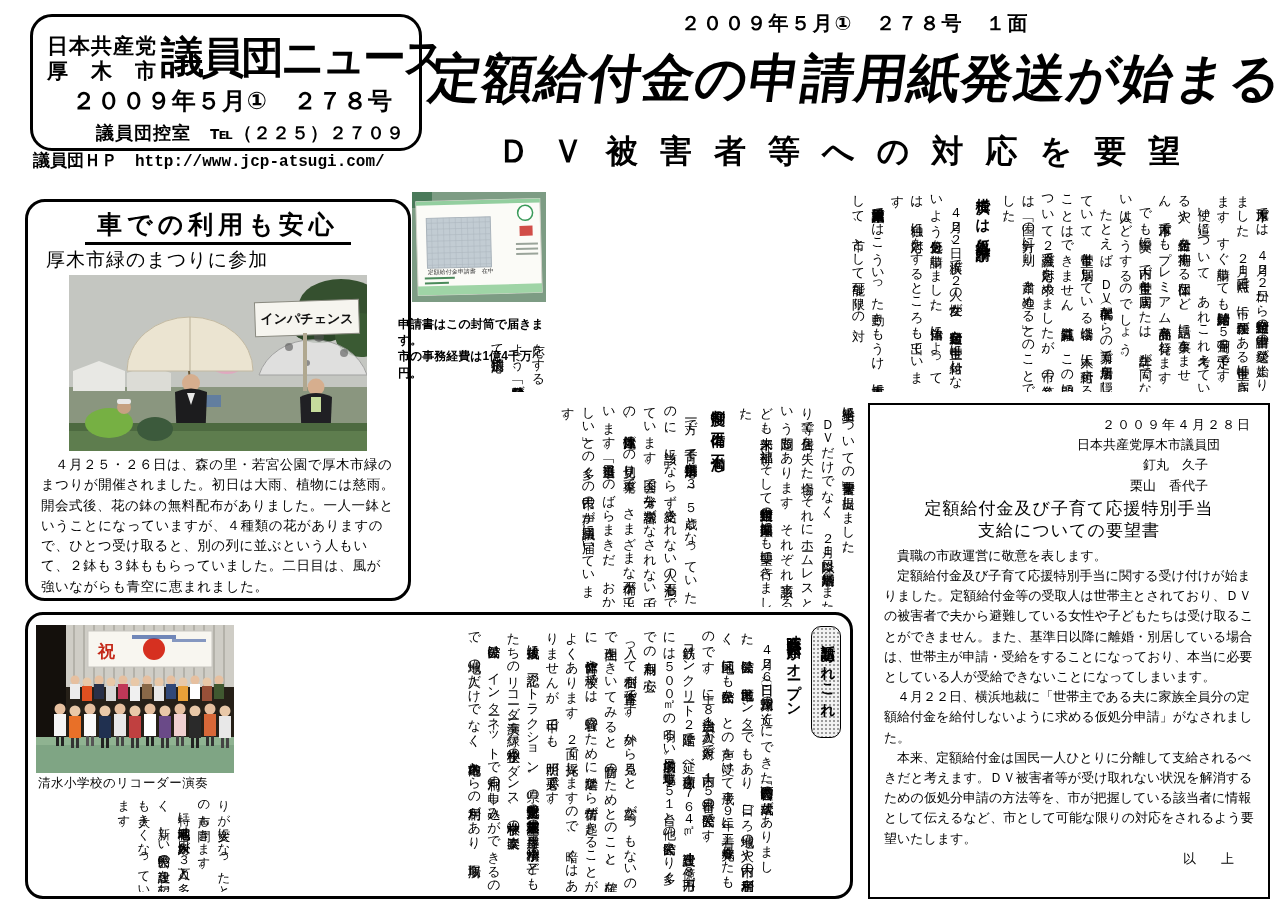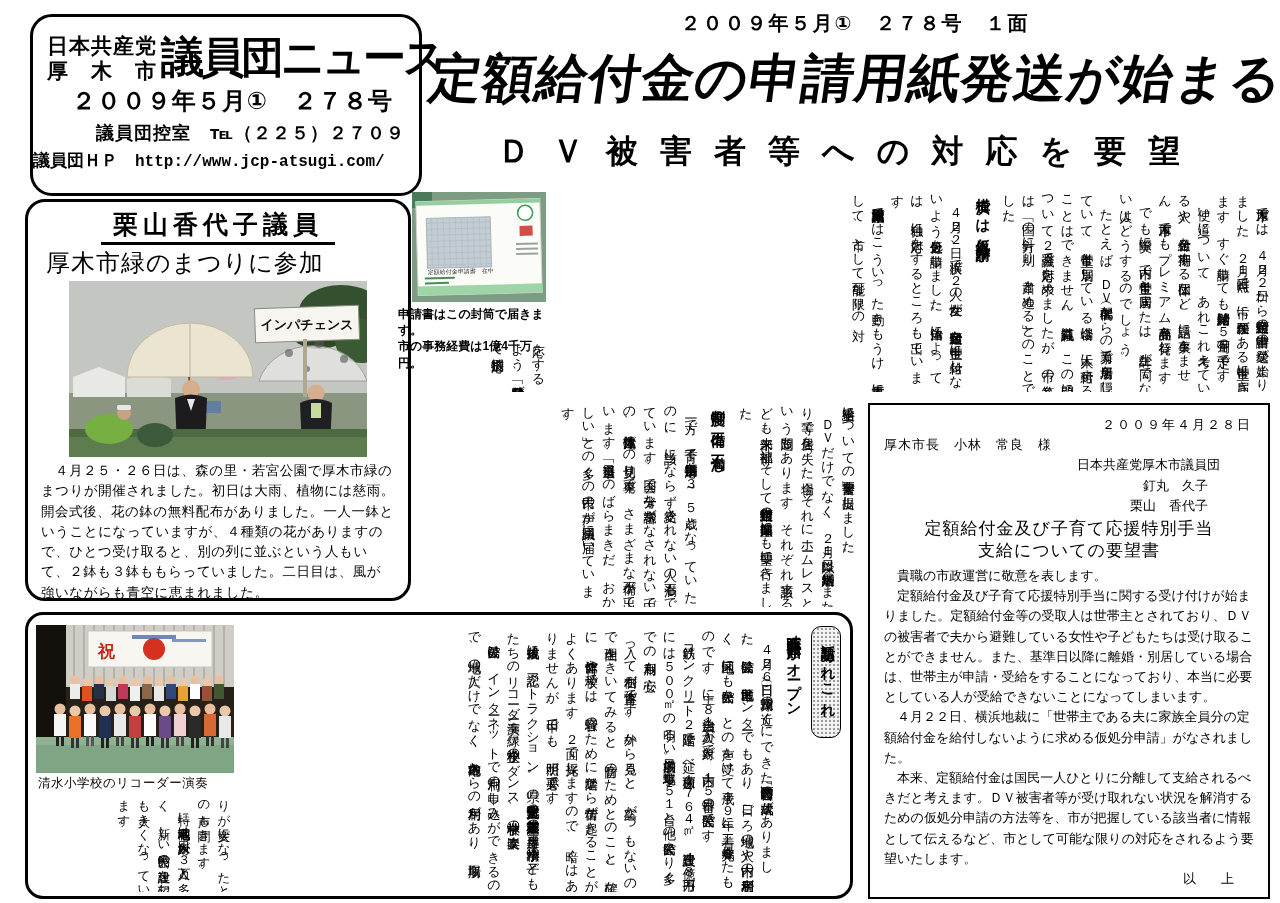--- a/index.html
+++ b/index.html
@@ -1,47 +1,47 @@
 <!DOCTYPE html>
 <html lang="ja"><head>
 <meta charset="utf-8">
 <style>
   html,body{margin:0;padding:0;background:#e8e8e8;}
   #canvas{position:relative;width:1280px;height:903px;background:#ffffff;overflow:hidden;
           font-family:"Liberation Sans","DejaVu Sans",sans-serif;color:#000;}
   .abs{position:absolute;}
 
   
-  #masthead{left:30px;top:14px;width:392px;height:182px;border:3px solid #000;border-radius:22px;box-sizing:border-box;}
+  #masthead{left:30px;top:14px;width:392px;height:137px;border:3px solid #000;border-radius:22px;box-sizing:border-box;}
   #mast-row1{display:flex;align-items:flex-start;padding:10px 4px 0 14px;}
   #mast-party{font-size:21px;font-weight:700;line-height:1.2;letter-spacing:1px;margin-top:6px;white-space:pre;}
   #mast-title{font-size:43px;font-weight:900;letter-spacing:-3px;margin-left:4px;margin-top:2px;white-space:nowrap;}
   #mast-issue{font-size:24px;font-weight:700;text-align:right;padding-right:26px;margin-top:-2px;letter-spacing:1px;}
   #mast-contact{font-size:18px;font-weight:700;text-align:right;padding-right:14px;margin-top:4px;letter-spacing:1px;}
   #mast-hp{font-size:17px;font-weight:700;margin-top:4px;white-space:nowrap;}
   #mast-hp .url{font-family:"Liberation Mono","DejaVu Sans Mono",monospace;font-size:16px;}
 
   
   #issue-line{left:640px;top:10px;width:430px;text-align:center;font-size:20px;font-weight:700;letter-spacing:2px;}
   #headline{left:430px;top:44px;width:848px;font-size:52px;font-weight:900;letter-spacing:1px;
             transform:skewX(-8deg);white-space:nowrap;}
   #subheadline{left:468px;top:130px;width:764px;text-align:center;font-size:32px;font-weight:900;letter-spacing:22px;white-space:nowrap;}
 
   
   #activity-box{left:25px;top:199px;width:386px;height:402px;border:3px solid #000;border-radius:20px;box-sizing:border-box;overflow:hidden;}
   #activity-title-wrap{text-align:center;margin-top:6px;}
   #activity-title{display:inline-block;font-size:25px;font-weight:700;letter-spacing:5px;border-bottom:3px solid #000;padding:0 12px 1px 12px;}
-  #activity-subtitle{font-size:24px;margin:2px 0 2px 18px;letter-spacing:1px;}
+  #activity-subtitle{font-size:19px;margin:2px 0 2px 18px;letter-spacing:1px;}
   #festival-photo{position:relative;width:298px;height:176px;margin:2px auto 4px auto;background:#c6c8c3;overflow:hidden;}
   #activity-body{font-size:13.5px;line-height:1.5;padding:0 13px;letter-spacing:0.5px;}
   #activity-credit{font-size:14.5px;font-weight:700;margin:1px 0 0 20px;}
 
   
   #envelope-photo{left:412px;top:192px;width:134px;height:110px;background:#7d9c84;overflow:hidden;}
-  #envelope-caption{left:398px;top:306px;width:152px;font-size:12px;font-weight:700;line-height:1.35;}
+  #envelope-caption{left:398px;top:316px;width:152px;font-size:12px;font-weight:700;line-height:1.35;}
 
   
   .vtext{writing-mode:vertical-rl;text-orientation:mixed;overflow:hidden;
          font-family:"Liberation Serif","DejaVu Serif",serif;font-size:13px;}
   .vtext p{margin:0;}
   .vtext h4{margin:0;font-family:"Liberation Sans","DejaVu Sans",sans-serif;
             font-size:14.5px;font-weight:700;margin-block-start:7px;margin-block-end:7px;letter-spacing:2px;}
   #band1a{left:548px;top:186px;width:724px;height:206px;line-height:19.5px;}
   #band1b{left:414px;top:334px;width:134px;height:58px;line-height:20.5px;}
   #band2{left:420px;top:398px;width:438px;height:209px;line-height:20.5px;}
@@ -88,21 +88,21 @@
     <div id="mast-issue">２００９年５月①　２７８号</div>
     <div id="mast-contact">議員団控室　℡（２２５）２７０９</div>
     <div id="mast-hp"><span>議員団ＨＰ</span>　<span class="url">http://www.jcp-atsugi.com/</span></div>
   </div>
 
   <div id="issue-line" class="abs">２００９年５月①　２７８号　１面</div>
   <div id="headline" class="abs">定額給付金の申請用紙発送が始まる</div>
   <div id="subheadline" class="abs">ＤＶ被害者等への対応を要望</div>
 
   <div id="activity-box" class="abs">
-    <div id="activity-title-wrap"><span id="activity-title">栗山香代子議員</span></div>
+    <div id="activity-title-wrap"><span id="activity-title">車での利用も安心</span></div>
     <div id="activity-subtitle">厚木市緑のまつりに参加</div>
     <div id="festival-photo">
       <svg width="298" height="176" viewBox="0 0 298 176">
         <rect x="0" y="0" width="298" height="118" fill="#c4c6c1"></rect>
         <ellipse cx="272" cy="30" rx="42" ry="26" fill="#35502f"></ellipse>
         <ellipse cx="250" cy="48" rx="30" ry="20" fill="#2b4527"></ellipse>
         <ellipse cx="292" cy="60" rx="26" ry="22" fill="#3a5a33"></ellipse>
         <rect x="0" y="112" width="298" height="48" fill="#8a967f"></rect>
         <polygon points="4,96 30,86 56,96 56,116 4,116" fill="#e8e8e4"></polygon>
         <polygon points="58,98 80,90 102,98 102,116 58,116" fill="#dcdcd6"></polygon>
@@ -179,21 +179,20 @@
 
   <div id="band2" class="abs vtext">
     <p>手当支給についての要望書」を提出しました。</p>
     <p>　ＤＶだけでなく、２月１日以降、離婚・別居、また派遣切り等で住居を失った場合、それにホームレスという問題もあります。それぞれ該当する子ども未来部、福祉部、そして定額給付金担当の産業振興部にも要望に行きました。</p>
     <h4>制度の不備に不満も</h4>
     <p>　一方で、子育て応援特別手当を３～５歳となっていたのに、該当にならず支給されない人の不満もでています。国会で十分な審議がなされない中での、自治体丸投げの見切り発車で、さまざまな不備が出ています。「選挙目当てのばらまきだ。おかしい」との多くの市民の声が議員団に届いています。</p>
   </div>
 
   <div id="letter-box" class="abs">
     <p id="letter-date">２００９年４月２８日</p>
-    <p id="letter-recipient">厚木市長　小林　常良　様</p>
     <div id="letter-senders">
       <p id="letter-sender-org">日本共産党厚木市議員団</p>
       <p id="letter-sender-1">釘丸　久子</p>
       <p id="letter-sender-2">栗山　香代子</p>
     </div>
     <div id="letter-title">
       <div>定額給付金及び子育て応援特別手当</div>
       <div>支給についての要望書</div>
     </div>
     <p>　貴職の市政運営に敬意を表します。</p>

